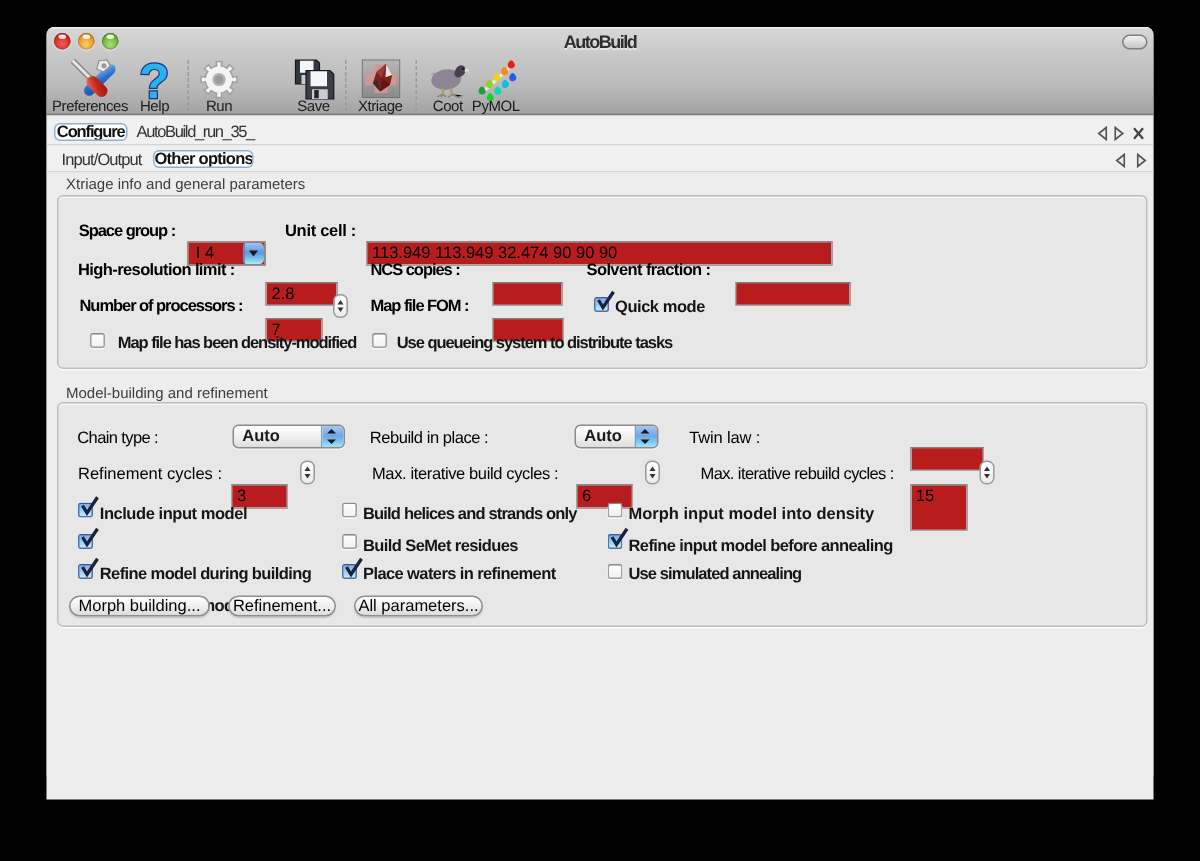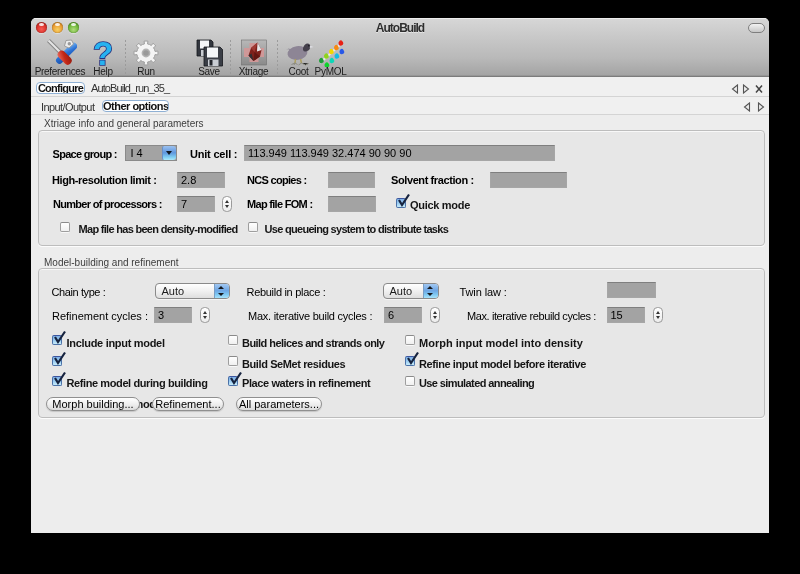--- a/index.html
+++ b/index.html
@@ -44,30 +44,30 @@
   font-size:11px;font-weight:bold;color:#111;text-align:center;white-space:nowrap;overflow:hidden;}
 .tabtxt{position:absolute;font-size:11px;color:#333;text-align:center;}
 
 #panel{position:absolute;left:0;top:97px;width:738px;height:402px;background:#ededed;}
 .gbox{position:absolute;left:7px;width:725px;background:#e7e7e7;
   border:1px solid #bdbdbd;border-radius:4px;
   box-shadow:inset 0 1px 0 rgba(255,255,255,.7), 0 1px 0 rgba(255,255,255,.8);}
 .glabel{position:absolute;left:13px;font-size:10px;color:#3d3d3d;}
 .blabel{position:absolute;font-size:11px;font-weight:bold;color:#000;white-space:nowrap;}
 .nlabel{position:absolute;font-size:11px;color:#000;white-space:nowrap;}
-.tf{position:absolute;background:#a3a3a3;border:1px solid #a6a6a6;border-top-color:#7f7f7f;
-  font-size:11px;color:#000;padding:0 0 0 3px;white-space:nowrap;line-height:14px;}
+.tf{position:absolute;background:#b91c1c;border:1px solid #a6a6a6;border-top-color:#7f7f7f;
+  font-size:11px;color:#000;padding:0 0 0 3px;white-space:nowrap;line-height:14px;margin-top:16px;}
 
 .pop{position:absolute;height:16px;border:1px solid #8a8a8a;border-radius:4px;
   background:linear-gradient(#ffffff 0%,#f2f2f2 45%,#dedede 100%);
   box-shadow:0 1px 0 rgba(255,255,255,.6);font-size:11px;color:#000;}
 .pop .cap{position:absolute;right:0;top:0;bottom:0;width:14px;border-radius:0 3px 3px 0;
   background:linear-gradient(#a2c8f2 0%,#6ea6e4 48%,#7ec8f2 75%,#a8e2fa 100%);
   border-left:1px solid #7a9ec4;}
-.pop .txt{position:absolute;left:6px;top:1px;font-weight:normal;color:#1a1a1a;}
+.pop .txt{position:absolute;left:6px;top:1px;font-weight:bold;color:#1a1a1a;}
 .arr{position:absolute;width:0;height:0;left:3.5px;}
 .arrup{top:2px;border-left:3px solid transparent;border-right:3px solid transparent;border-bottom:3.5px solid #16181c;}
 .arrdn{bottom:2px;border-left:3px solid transparent;border-right:3px solid transparent;border-top:3.5px solid #16181c;}
 
 .spin{position:absolute;width:10px;height:16px;border:1px solid #9a9a9a;border-radius:4.5px;
   background:linear-gradient(#ffffff,#ececec);}
 .spin:before{content:"";position:absolute;left:1.5px;top:3px;width:0;height:0;
   border-left:2.5px solid transparent;border-right:2.5px solid transparent;border-bottom:3px solid #333;}
 .spin:after{content:"";position:absolute;left:1.5px;bottom:3px;width:0;height:0;
   border-left:2.5px solid transparent;border-right:2.5px solid transparent;border-top:3px solid #333;}
@@ -295,21 +295,21 @@
     <div class="nlabel" style="left:428.5px;top:170.5px;letter-spacing:-0.1px;">Twin law :</div>
     <div class="tf" style="left:576px;top:167px;width:49px;height:16px;"></div>
 
     <div class="nlabel" style="left:21px;top:194.5px;">Refinement cycles :</div>
     <div class="tf" style="left:123px;top:192px;width:38px;height:16px;">3</div>
     <div class="spin" style="left:169px;top:192px;"></div>
     <div class="nlabel" style="left:217px;top:194.5px;letter-spacing:-0.25px;">Max. iterative build cycles :</div>
     <div class="tf" style="left:353px;top:192px;width:38px;height:16px;">6</div>
     <div class="spin" style="left:399px;top:192px;"></div>
     <div class="nlabel" style="left:436px;top:194.5px;letter-spacing:-0.4px;">Max. iterative rebuild cycles :</div>
-    <div class="tf" style="left:575.5px;top:192px;width:38px;height:16px;">15</div>
+    <div class="tf" style="left:575.5px;top:192px;width:38px;height:31px;">15</div>
     <div class="spin" style="left:622px;top:192px;"></div>
 
     <div class="cb on" style="left:21px;top:220px;">
         <svg width="16" height="16">
           <path d="M3 6 L6 11 L13 0.5" fill="none" stroke="#16233f" stroke-width="2.2"></path>
         </svg>
       </div>
     <div class="cblabel" style="left:35.5px;top:221.5px;letter-spacing:-0.3px;">Include input model</div>
     <div class="cb off" style="left:196.5px;top:220px;"></div>
     <div class="cblabel" style="left:211px;top:221.5px;letter-spacing:-0.55px;">Build helices and strands only</div>
@@ -322,21 +322,21 @@
         </svg>
       </div>
     <div class="cblabel" style="left:35.5px;top:242.5px;letter-spacing:-0.4px;margin-top:40px;">Build outside model</div>
     <div class="cb off" style="left:196.5px;top:241px;"></div>
     <div class="cblabel" style="left:211px;top:242.5px;letter-spacing:-0.4px;">Build SeMet residues</div>
     <div class="cb on" style="left:374px;top:241px;">
         <svg width="16" height="16">
           <path d="M3 6 L6 11 L13 0.5" fill="none" stroke="#16233f" stroke-width="2.2"></path>
         </svg>
       </div>
-    <div class="cblabel" style="left:388px;top:242.5px;letter-spacing:-0.4px;">Refine input model before iterative</div>
+    <div class="cblabel" style="left:388px;top:242.5px;letter-spacing:-0.4px;">Refine input model before annealing</div>
 
     <div class="cb on" style="left:21px;top:260.5px;">
         <svg width="16" height="16">
           <path d="M3 6 L6 11 L13 0.5" fill="none" stroke="#16233f" stroke-width="2.2"></path>
         </svg>
       </div>
     <div class="cblabel" style="left:35.5px;top:262px;letter-spacing:-0.4px;">Refine model during building</div>
     <div class="cb on" style="left:196.5px;top:260.5px;">
         <svg width="16" height="16">
           <path d="M3 6 L6 11 L13 0.5" fill="none" stroke="#16233f" stroke-width="2.2"></path>

